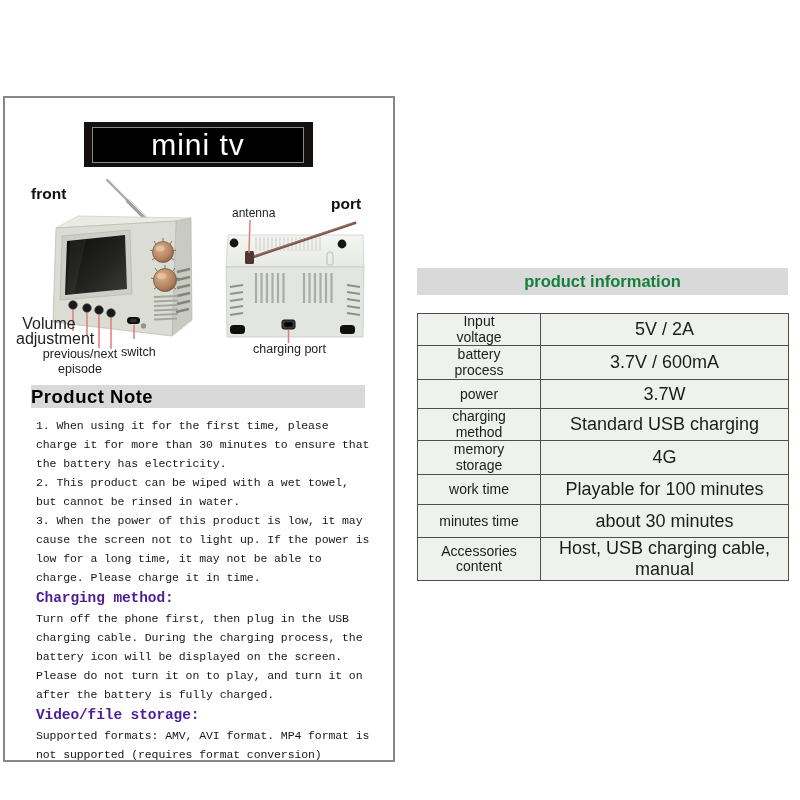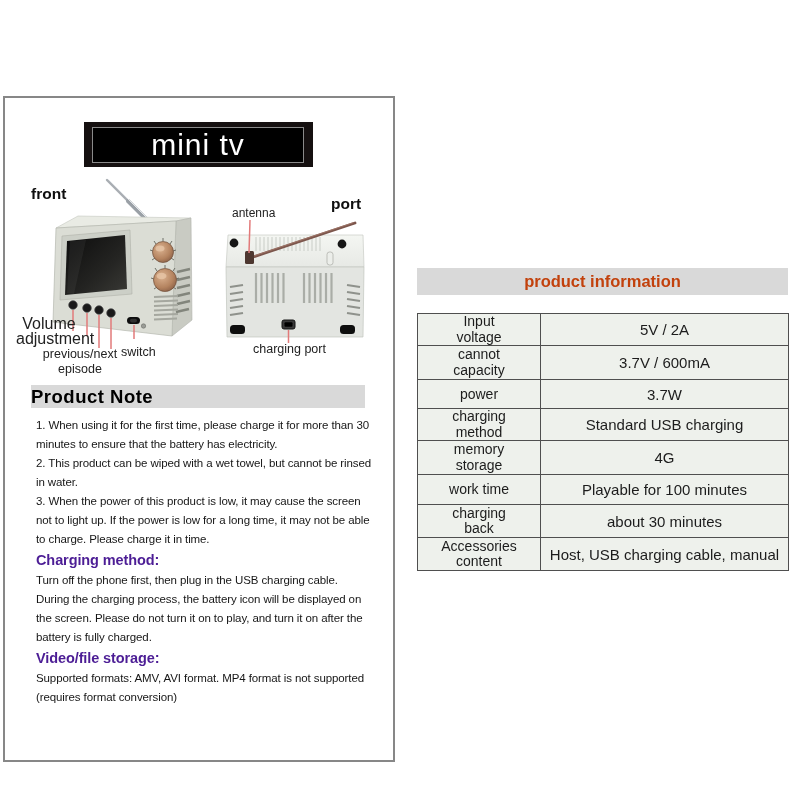--- a/index.html
+++ b/index.html
@@ -18,33 +18,33 @@
 
   .view-label{font-weight:bold;font-size:15.5px;color:#0f0f0f;}
   .small-label{font-size:12.5px;color:#222;line-height:15px;}
   .center{text-align:center;}
 
   
   .note-title-bar{left:31px;top:355px;width:334px;height:23px;background:#d9d9d9;
                   display:flex;align-items:center;}
   .note-title-bar span{font-weight:bold;font-size:18.5px;color:#000;letter-spacing:.5px;}
   .note-body{left:36px;top:386px;width:338px;font-size:11.5px;line-height:19px;letter-spacing:-0.1px;color:#161616;}
-  .note-body p{margin:0;}
+  .note-body p{margin:0;font-family:Liberation Mono, monospace;}
   .note-heading{font-size:14.5px;font-weight:bold;line-height:22px;margin:0;color:#4c1d95;}
 
   
   .spec-header{left:417px;top:238px;width:371px;height:27px;background:#d9d9d9;
                display:flex;align-items:center;justify-content:center;}
-  .spec-header span{font-weight:bold;font-size:16.5px;color:#c2410c;}
+  .spec-header span{font-weight:bold;font-size:16.5px;color:#15803d;}
   .spec-table-wrap{left:417px;top:283px;width:371px;}
   table.spec{border-collapse:collapse;width:371px;table-layout:fixed;padding-left:8px;}
   table.spec td{border:1px solid #4f4f4f;background:#eef1ec;text-align:center;vertical-align:middle;padding:0;}
   td.lbl{font-size:14px;color:#1c1c1c;}
   td.lbl span{display:inline-block;max-width:80px;line-height:15.5px;}
-  td.val{font-size:15px;color:#1c1c1c;}
+  td.val{font-size:18px;color:#1c1c1c;}
 
   svg{display:block;}
 </style>
 </head>
 <body>
 
 <div class="page">
 
   <div class="abs left-frame"></div>
 
@@ -266,41 +266,41 @@
       <colgroup>
           <col style="width:123px">
           <col style="width:248px">
         </colgroup>
       <tbody>
         <tr style="height:28px">
           <td class="lbl"><span>Input voltage</span></td>
           <td class="val">5V / 2A</td>
         </tr>
         <tr style="height:34px">
-          <td class="lbl"><span>cannot capacity</span></td>
+          <td class="lbl"><span>battery process</span></td>
           <td class="val">3.7V / 600mA</td>
         </tr>
         <tr style="height:29px">
           <td class="lbl"><span>power</span></td>
           <td class="val">3.7W</td>
         </tr>
         <tr style="height:31px">
           <td class="lbl"><span>charging method</span></td>
           <td class="val">Standard USB charging</td>
         </tr>
         <tr style="height:34px">
           <td class="lbl"><span>memory storage</span></td>
           <td class="val">4G</td>
         </tr>
         <tr style="height:30px">
           <td class="lbl"><span>work time</span></td>
           <td class="val">Playable for 100 minutes</td>
         </tr>
         <tr style="height:33px">
-          <td class="lbl"><span>charging back</span></td>
+          <td class="lbl"><span>minutes time</span></td>
           <td class="val">about 30 minutes</td>
         </tr>
         <tr style="height:33px">
           <td class="lbl"><span>Accessories content</span></td>
           <td class="val">Host, USB charging cable, manual</td>
         </tr>
       </tbody>
     </table>
   </div>
 

